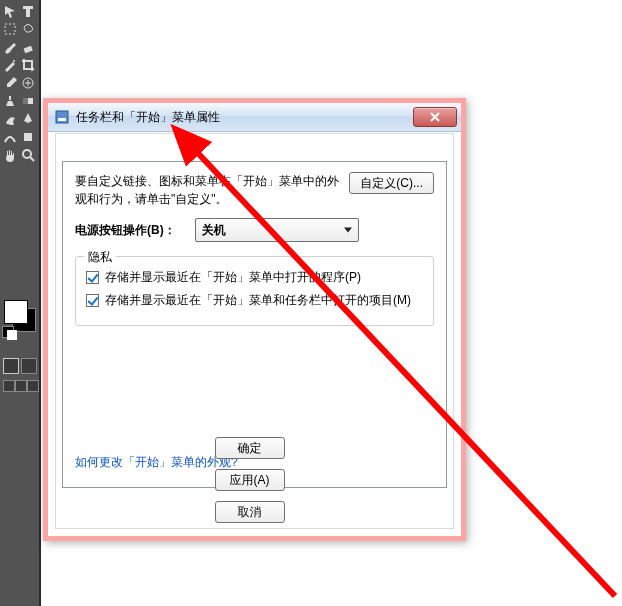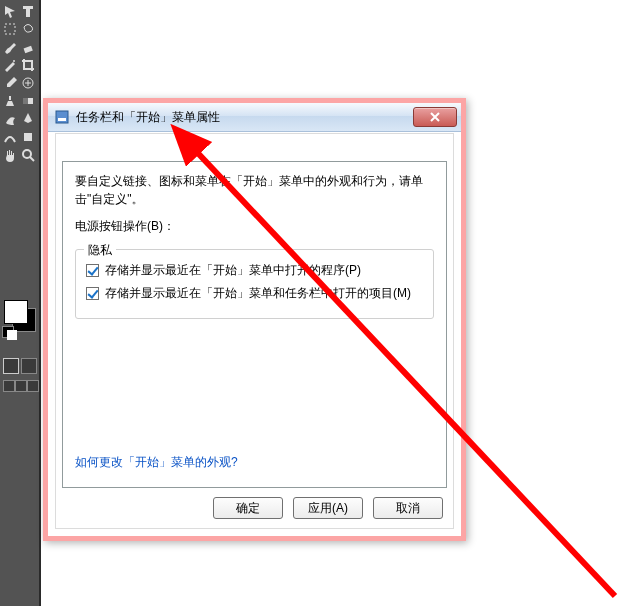--- a/index.html
+++ b/index.html
@@ -212,20 +212,21 @@
   padding: 0 10px;
   cursor: pointer;
   box-sizing: border-box;
   white-space: nowrap;
 }
 .row-power {
   display: flex;
   align-items: center;
   gap: 19px;
   margin-bottom: 14px;
+  font-weight: bold;
 }
 .select {
   width: 150px;
   height: 22px;
   border: 1px solid #707070;
   border-radius: 2px;
   background: linear-gradient(#fdfdfd, #ececec);
   display: flex;
   align-items: center;
   padding: 0 6px;
@@ -287,20 +288,21 @@
 }
 .bottom-buttons {
   position: absolute;
   left: 0; right: 0; bottom: 5px;
   height: 30px;
   display: flex;
   justify-content: flex-end;
   gap: 10px;
   padding-right: 10px;
   align-items: center;
+  flex-direction: column;
 }
 
 
 .arrow-svg {
   position: absolute;
   left: 0; top: 0;
   width: 622px; height: 606px;
   pointer-events: none;
   z-index: 50;
 }
@@ -458,24 +460,28 @@
             <path d="M2 1 L10 9 M10 1 L2 9" stroke="#fff" stroke-width="2"></path>
           </svg>
       </span>
     </div>
 
     <div class="dialog-body">
 
       <div class="tab-panel">
         <div class="desc-row">
           <div class="text">要自定义链接、图标和菜单在「开始」菜单中的外观和行为，请单击"自定义"。</div>
+          <div class="btn">自定义(C)...</div>
         </div>
 
         <div class="row-power">
           <span>电源按钮操作(B)：</span>
+          <div class="select">
+            <span>关机</span>
+          </div>
         </div>
 
         <div class="group">
           <span class="group-title">隐私</span>
           <div class="cb-row">
             <span class="cb checked"></span>
             <span>存储并显示最近在「开始」菜单中打开的程序(P)</span>
           </div>
           <div class="cb-row">
             <span class="cb checked"></span>

